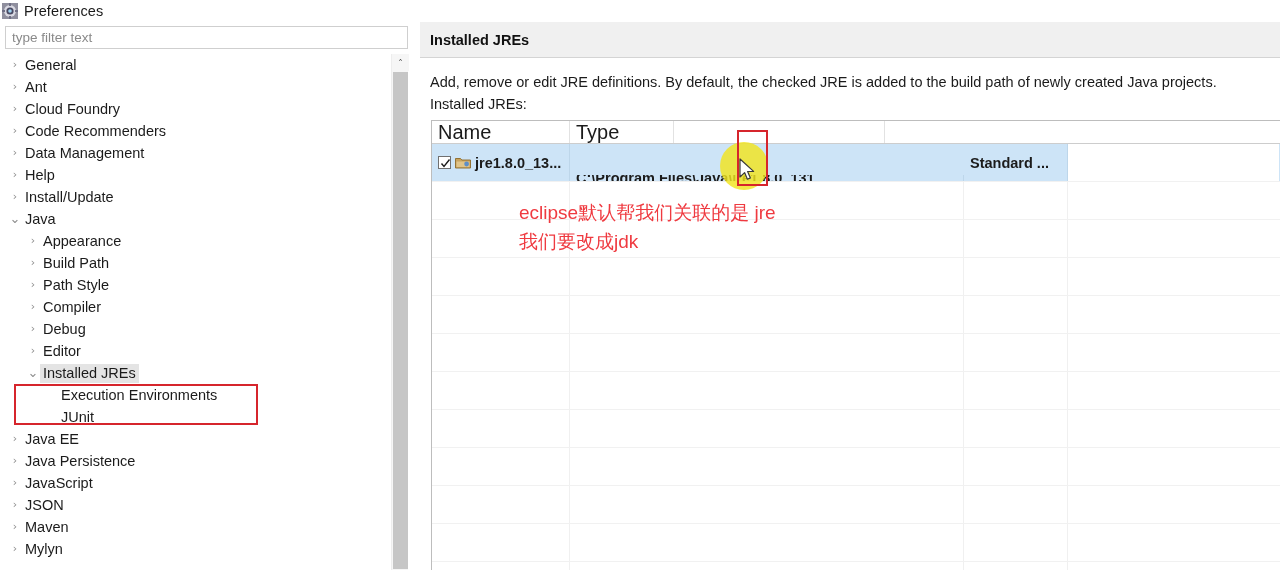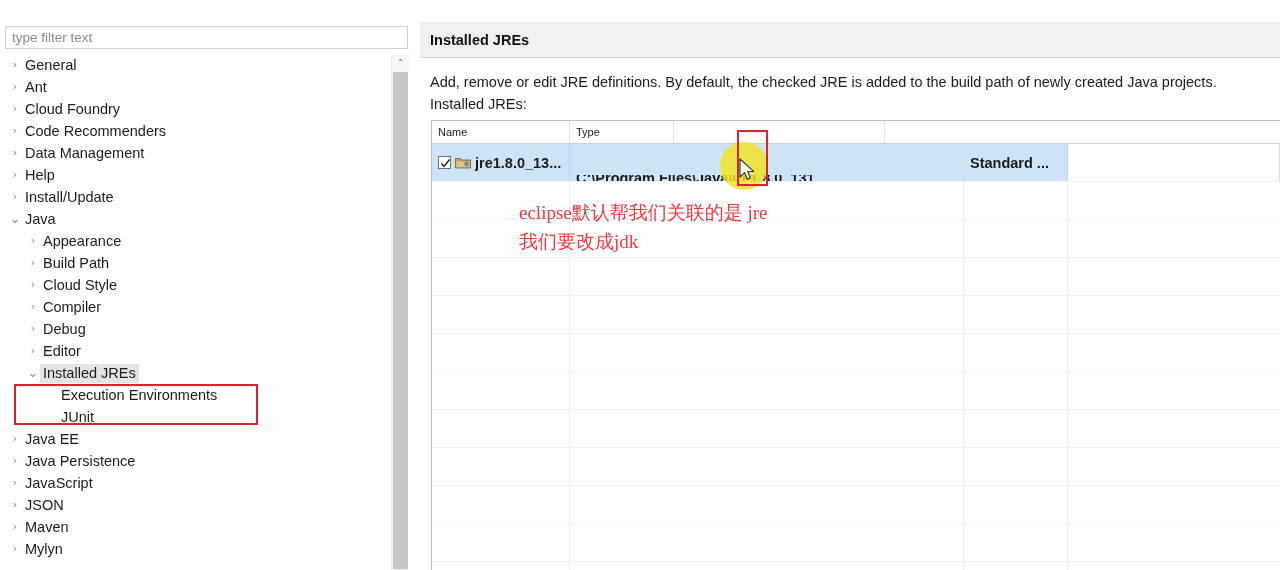--- a/index.html
+++ b/index.html
@@ -108,21 +108,21 @@
   .table-wrap {
     position: absolute; left: 11px; top: 98px; width: 849px; height: 450px;
     border: 1px solid #bdbdbd; border-right: none; border-bottom: none;
     background: #ffffff; overflow: hidden;
   }
   .thead {
     position: relative; height: 23px; background: #ffffff;
     border-bottom: 1px solid #cdcdcd; display: flex;
   }
   .th {
-    font-size: 11px; color: #1b1b1b; line-height: 22px;
+    font-size: 20px; color: #1b1b1b; line-height: 22px;
     padding-left: 6px; border-right: 1px solid #e2e2e2;
     flex: 0 0 auto; overflow: hidden; white-space: nowrap;
   }
   .tbody { position: relative; }
   .trow {
     position: relative; height: 38px; display: flex;
     border-bottom: 1px solid #f1f1f1;
   }
   .trow.selected { background: #cde4f7; }
   .td {
@@ -136,21 +136,21 @@
     width: 13px; height: 13px; border: 1px solid #707070; background: #fff;
     margin-right: 4px; position: relative; flex: 0 0 13px;
   }
   .cell-check svg { position: absolute; left: 1px; top: 1px; }
   .jre-icon { margin-right: 4px; flex: 0 0 16px; display: flex; }
 
   
   .anno-text {
     position: absolute; left: 519px; top: 198px;
     color: #ef3a40; font-size: 19px; line-height: 29px;
-    font-family: Liberation Serif, serif; white-space: nowrap;
+    font-family: Liberation Sans, sans-serif; white-space: nowrap;
   }
   .anno-line2 { display: block; }
 
   .red-box-tree {
     position: absolute; left: 14px; top: 362px; width: 244px; height: 41px;
     border: 2px solid #d6252c; pointer-events: none;
   }
   .red-box-cell {
     position: absolute; left: 737px; top: 130px; width: 31px; height: 56px;
     border: 2px solid #d6252c; pointer-events: none;
@@ -161,20 +161,35 @@
   }
   .cursor-arrow {
     position: absolute; left: 739px; top: 158px; pointer-events: none;
   }
 </style>
 </head>
 <body>
 
 <div id="app">
 
+  <div class="titlebar">
+    <span class="title-icon">
+      <svg width="16" height="16" viewBox="0 0 16 16">
+        <rect x="0" y="0" width="16" height="16" fill="#8f8f9e"></rect>
+        <circle cx="8" cy="8" r="6" fill="#d9d9e2"></circle>
+        <circle cx="8" cy="8" r="3.6" fill="#4a4a63"></circle>
+        <circle cx="8" cy="8" r="1.8" fill="#9fd2f0"></circle>
+        <rect x="7" y="0" width="2" height="3" fill="#6f6f85"></rect>
+        <rect x="7" y="13" width="2" height="3" fill="#6f6f85"></rect>
+        <rect x="0" y="7" width="3" height="2" fill="#6f6f85"></rect>
+        <rect x="13" y="7" width="3" height="2" fill="#6f6f85"></rect>
+      </svg>
+    </span>
+    <span class="title-text">Preferences</span>
+  </div>
 
   <div class="leftpane">
     <input class="filter-input" type="text" placeholder="type filter text" style="">
 
     <div class="tree" id="tree">
         <div class="tree-row d0">
           <span class="twisty">›</span>
           <span class="node-label">General</span>
         </div>
         <div class="tree-row d0">
@@ -208,21 +223,21 @@
         <div class="tree-row d1">
           <span class="twisty">›</span>
           <span class="node-label">Appearance</span>
         </div>
         <div class="tree-row d1">
           <span class="twisty">›</span>
           <span class="node-label">Build Path</span>
         </div>
         <div class="tree-row d1">
           <span class="twisty">›</span>
-          <span class="node-label">Cloud Style</span>
+          <span class="node-label">Path Style</span>
         </div>
         <div class="tree-row d1">
           <span class="twisty">›</span>
           <span class="node-label">Compiler</span>
         </div>
         <div class="tree-row d1">
           <span class="twisty">›</span>
           <span class="node-label">Debug</span>
         </div>
         <div class="tree-row d1">

